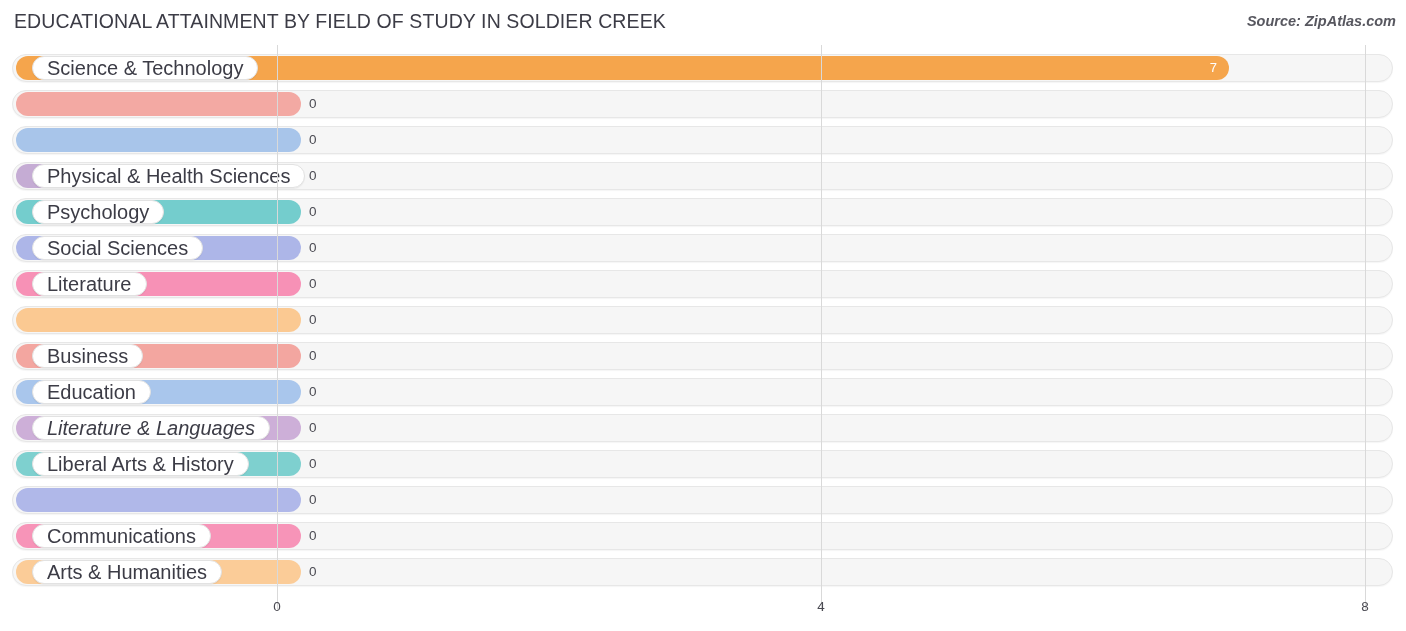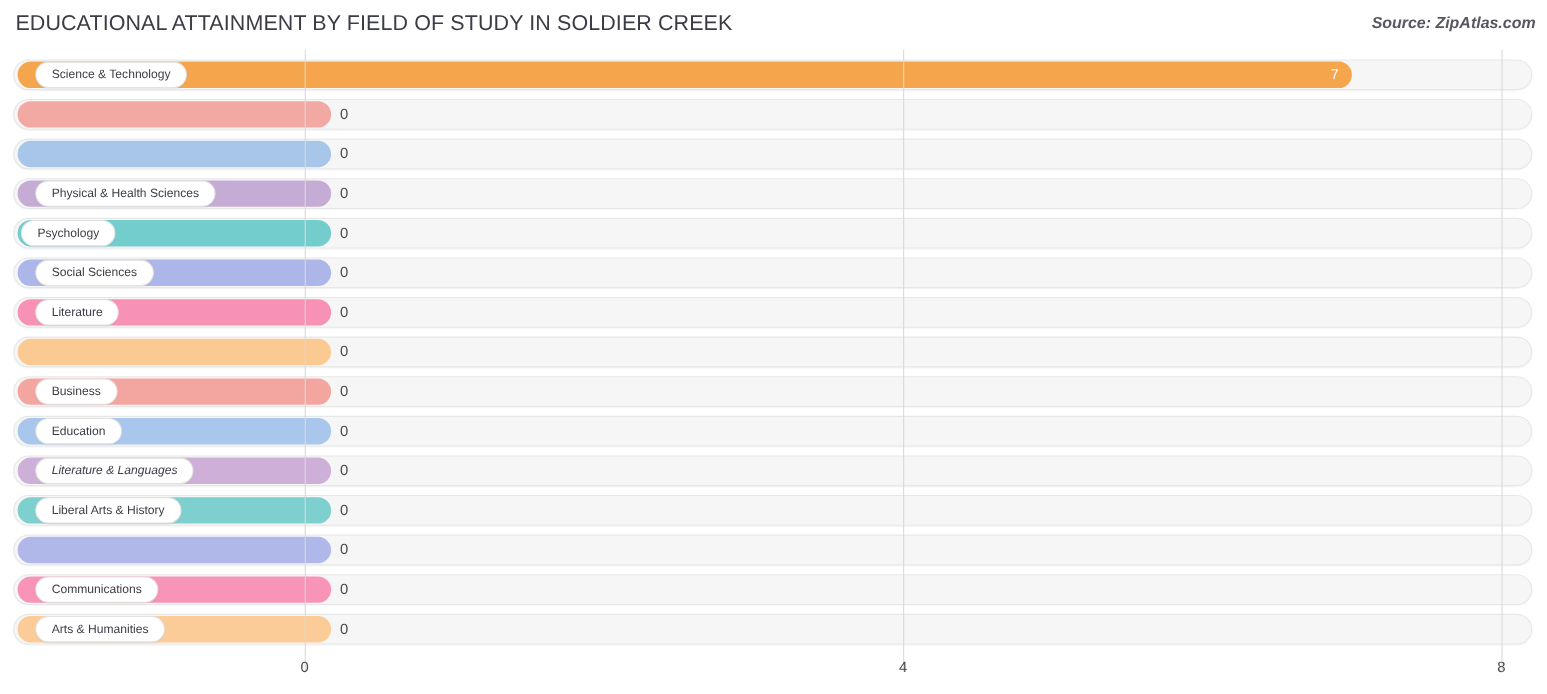--- a/index.html
+++ b/index.html
@@ -117,21 +117,21 @@
     border: 1px solid #e2e2e2;
     border-radius: 12px;
     box-sizing: border-box;
     z-index: 4;
     display: flex;
     align-items: center;
     padding: 0 14px;
     box-shadow: 0 1px 1px rgba(0,0,0,0.05);
   }
   .label-pill span {
-    font-size: 11px;
+    font-size: 20px;
     color: #3c3c46;
     white-space: nowrap;
     line-height: 1;
   }
 
   
   .axis {
     position: absolute;
     left: 0;
     top: 597px;
@@ -190,21 +190,21 @@
       <div class="bar" style="width: 285px; background: rgb(197, 172, 212);"></div>
       <div class="bar-value-out" style="left: 309px;">0</div>
       <div class="label-pill" style="left: 32px;">
         <span>Physical &amp; Health Sciences</span>
       </div>
     </div>
     <div class="row" style="top: 149px;">
       <div class="track"></div>
       <div class="bar" style="width: 285px; background: rgb(116, 205, 205);"></div>
       <div class="bar-value-out" style="left: 309px;">0</div>
-      <div class="label-pill" style="left: 19px;">
+      <div class="label-pill" style="left: 32px;">
         <span>Psychology</span>
       </div>
     </div>
     <div class="row" style="top: 185px;">
       <div class="track"></div>
       <div class="bar" style="width: 285px; background: rgb(173, 182, 232);"></div>
       <div class="bar-value-out" style="left: 309px;">0</div>
       <div class="label-pill" style="left: 32px;">
         <span>Social Sciences</span>
       </div>

